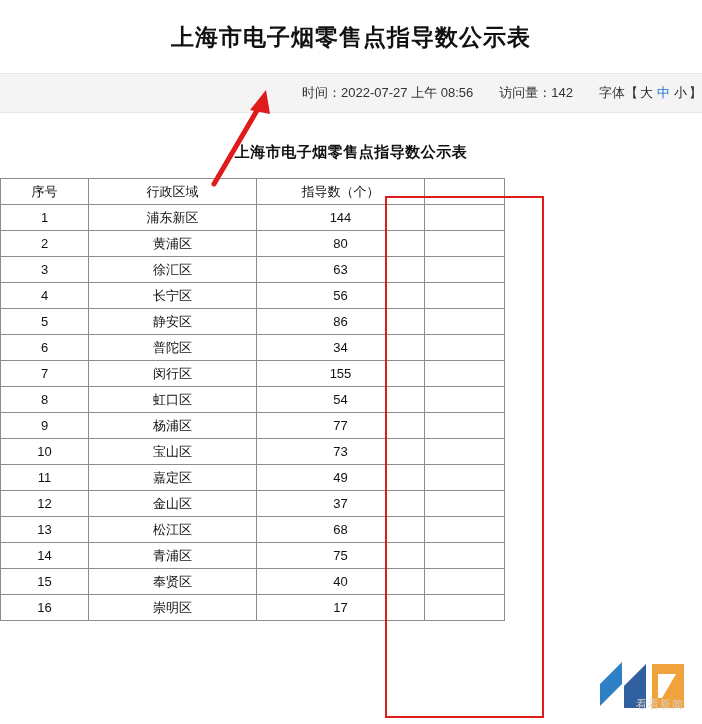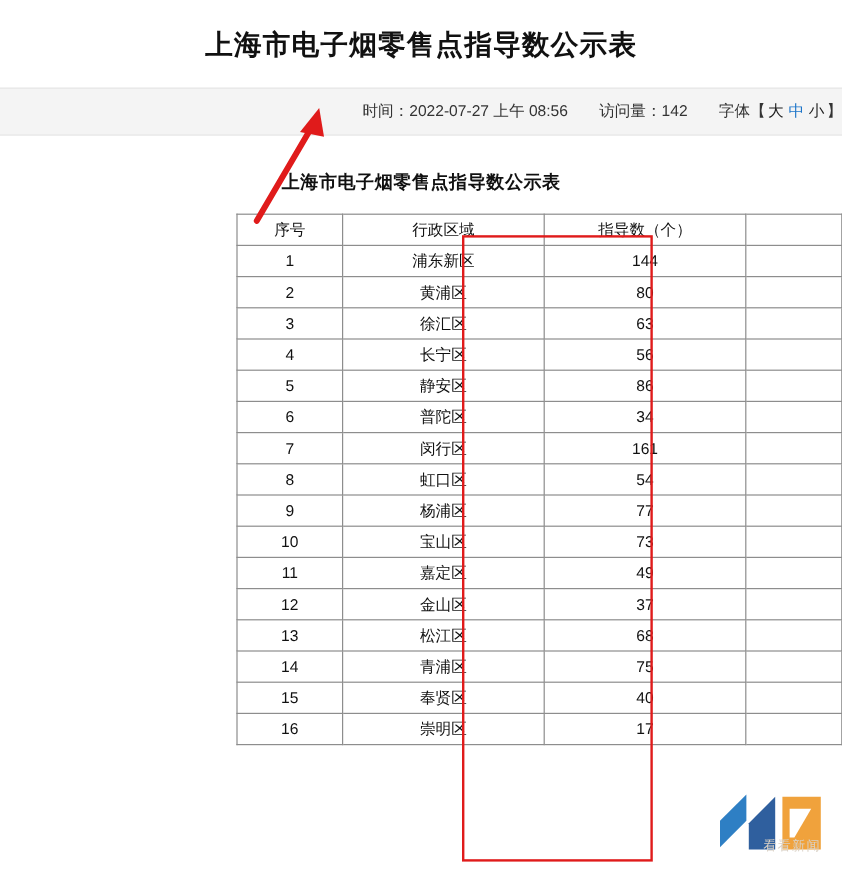--- a/index.html
+++ b/index.html
@@ -56,21 +56,21 @@
   .doc-title {
     text-align: center;
     font-size: 15px;
     font-weight: bold;
     color: #111111;
     padding: 8px 0 16px 0;
     letter-spacing: 0.5px;
   }
   .table-wrap {
     display: flex;
-    justify-content: flex-end;
+    justify-content: flex-start;
   }
   table.data {
     border-collapse: collapse;
     width: 504px;
     table-layout: fixed;
   }
   table.data td, table.data th {
     border: 1px solid #8d8d8d;
     height: 25px;
     font-size: 13px;
@@ -197,21 +197,21 @@
           </tr>
           <tr>
             <td>6</td>
             <td>普陀区</td>
             <td>34</td>
             <td class="pad"></td>
           </tr>
           <tr>
             <td>7</td>
             <td>闵行区</td>
-            <td>161</td>
+            <td>155</td>
             <td class="pad"></td>
           </tr>
           <tr>
             <td>8</td>
             <td>虹口区</td>
             <td>54</td>
             <td class="pad"></td>
           </tr>
           <tr>
             <td>9</td>

